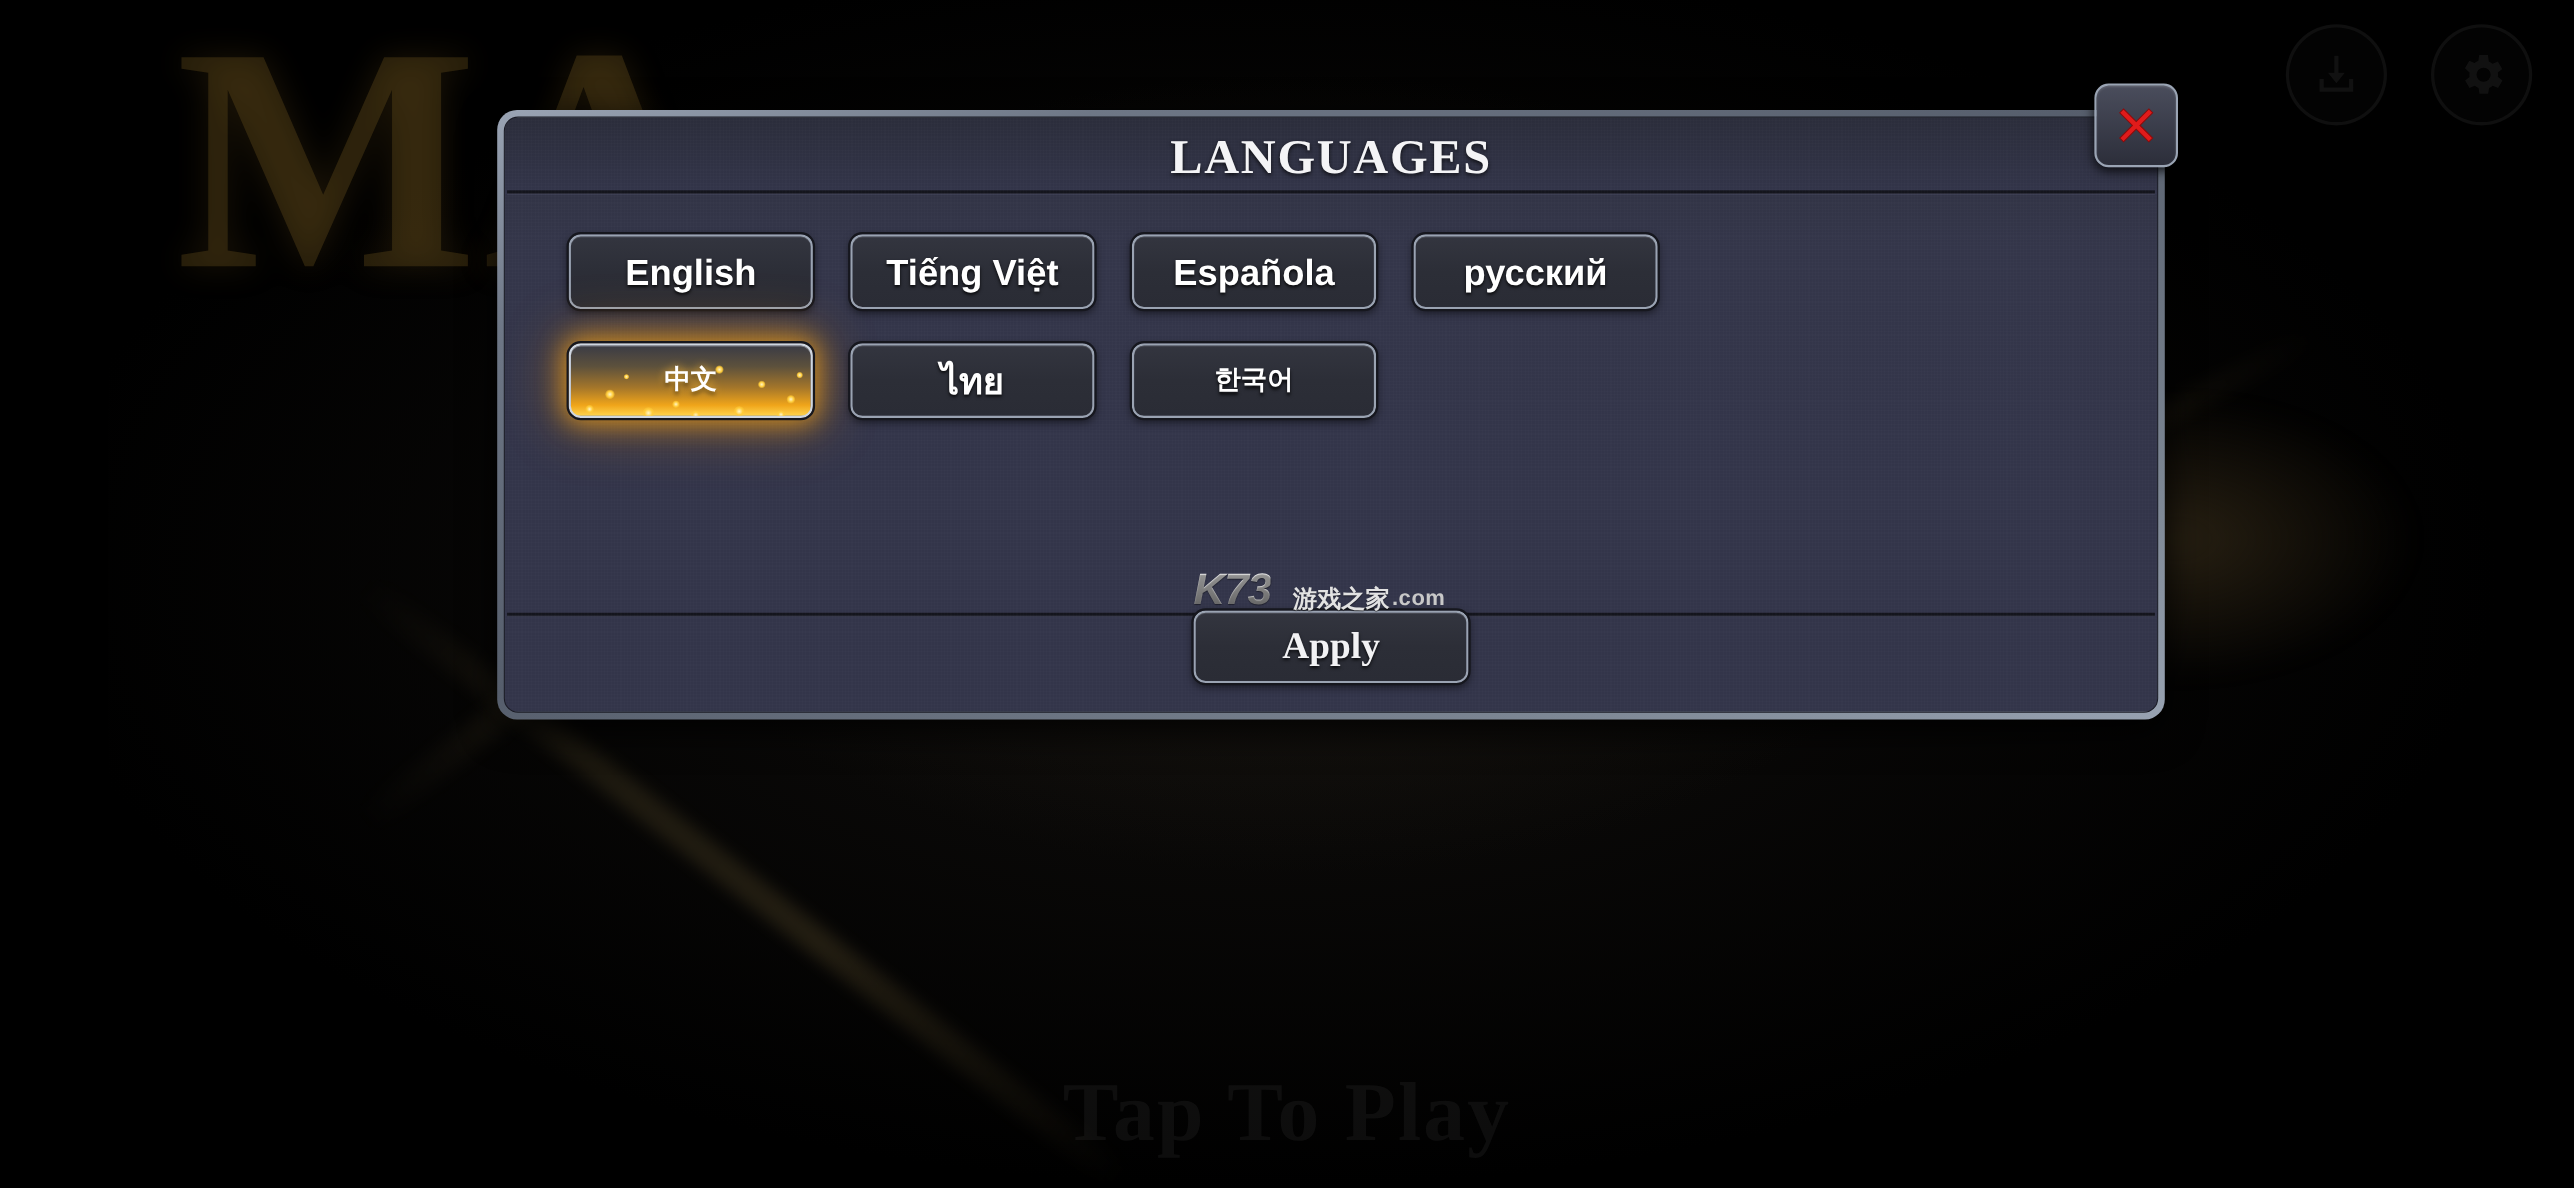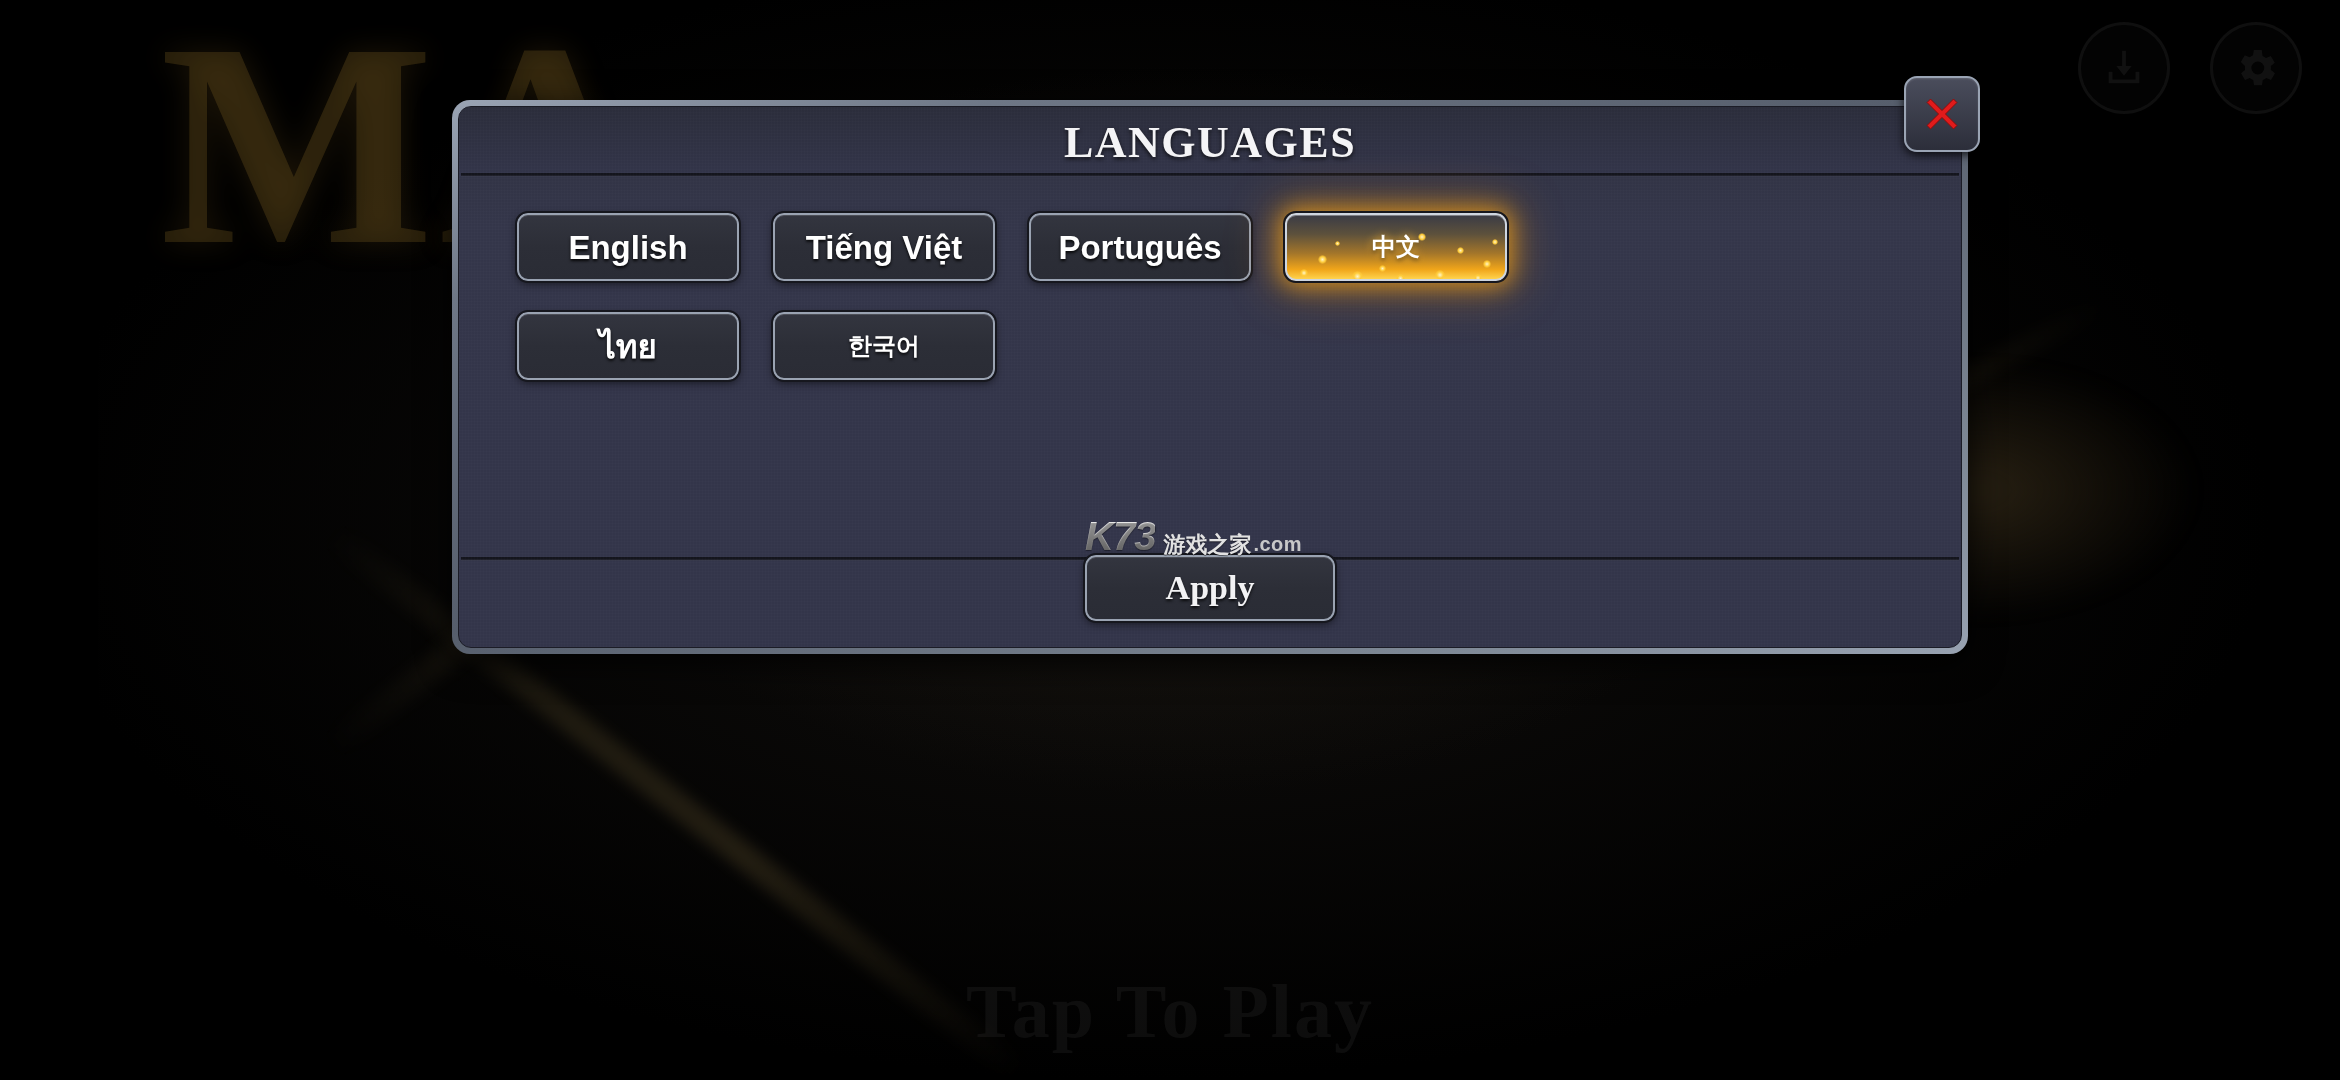--- a/index.html
+++ b/index.html
@@ -297,21 +297,21 @@
   }
 
   
   #watermark {
     position: absolute;
     left: 1085px;
     top: 516px;
     z-index: 6;
     display: flex;
     align-items: flex-end;
-    gap: 8px;
+    gap: 20px;
     user-select: none;
     pointer-events: none;
   }
   .wm-k73 {
     font-family: "Liberation Sans", sans-serif;
     font-size: 40px;
     font-weight: 700;
     font-style: italic;
     letter-spacing: -1px;
     background: linear-gradient(180deg, #ffffff 0%, #d8d8d8 45%, #9a9a9a 100%);
@@ -386,21 +386,24 @@
 
       <div class="dialog-body">
         <div class="lang-grid" id="lang-grid">
             <div class="lang-btn">
               <span class="lbl">English</span>
             </div>
             <div class="lang-btn">
               <span class="lbl">Tiếng Việt</span>
             </div>
             <div class="lang-btn">
-              <span class="lbl">Português</span>
+              <span class="lbl">Española</span>
+            </div>
+            <div class="lang-btn">
+              <span class="lbl">русский</span>
             </div>
             <div class="lang-btn selected cjk">
               <span class="spark" style="left: 14%; top: 62%; width: 9px; height: 9px;"></span>
               <span class="spark" style="left: 42%; top: 78%; width: 7px; height: 7px;"></span>
               <span class="spark" style="left: 60%; top: 28%; width: 8px; height: 8px;"></span>
               <span class="spark" style="left: 78%; top: 50%; width: 7px; height: 7px;"></span>
               <span class="spark" style="left: 30%; top: 88%; width: 11px; height: 11px;"></span>
               <span class="spark" style="left: 90%; top: 70%; width: 8px; height: 8px;"></span>
               <span class="spark" style="left: 6%; top: 84%; width: 8px; height: 8px;"></span>
               <span class="spark" style="left: 68%; top: 86%; width: 10px; height: 10px;"></span>

